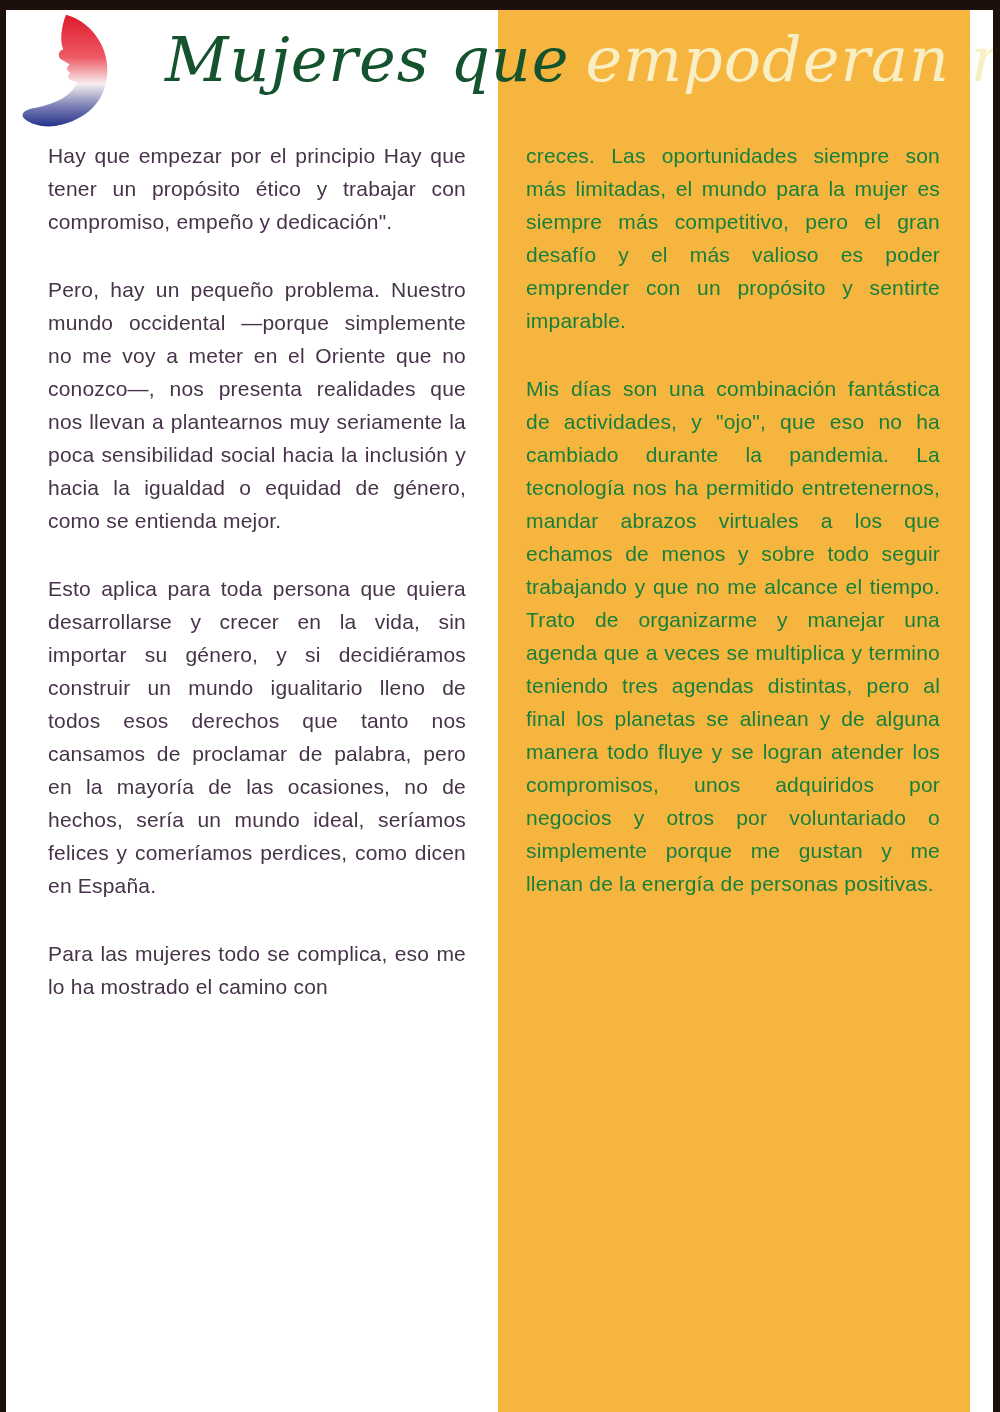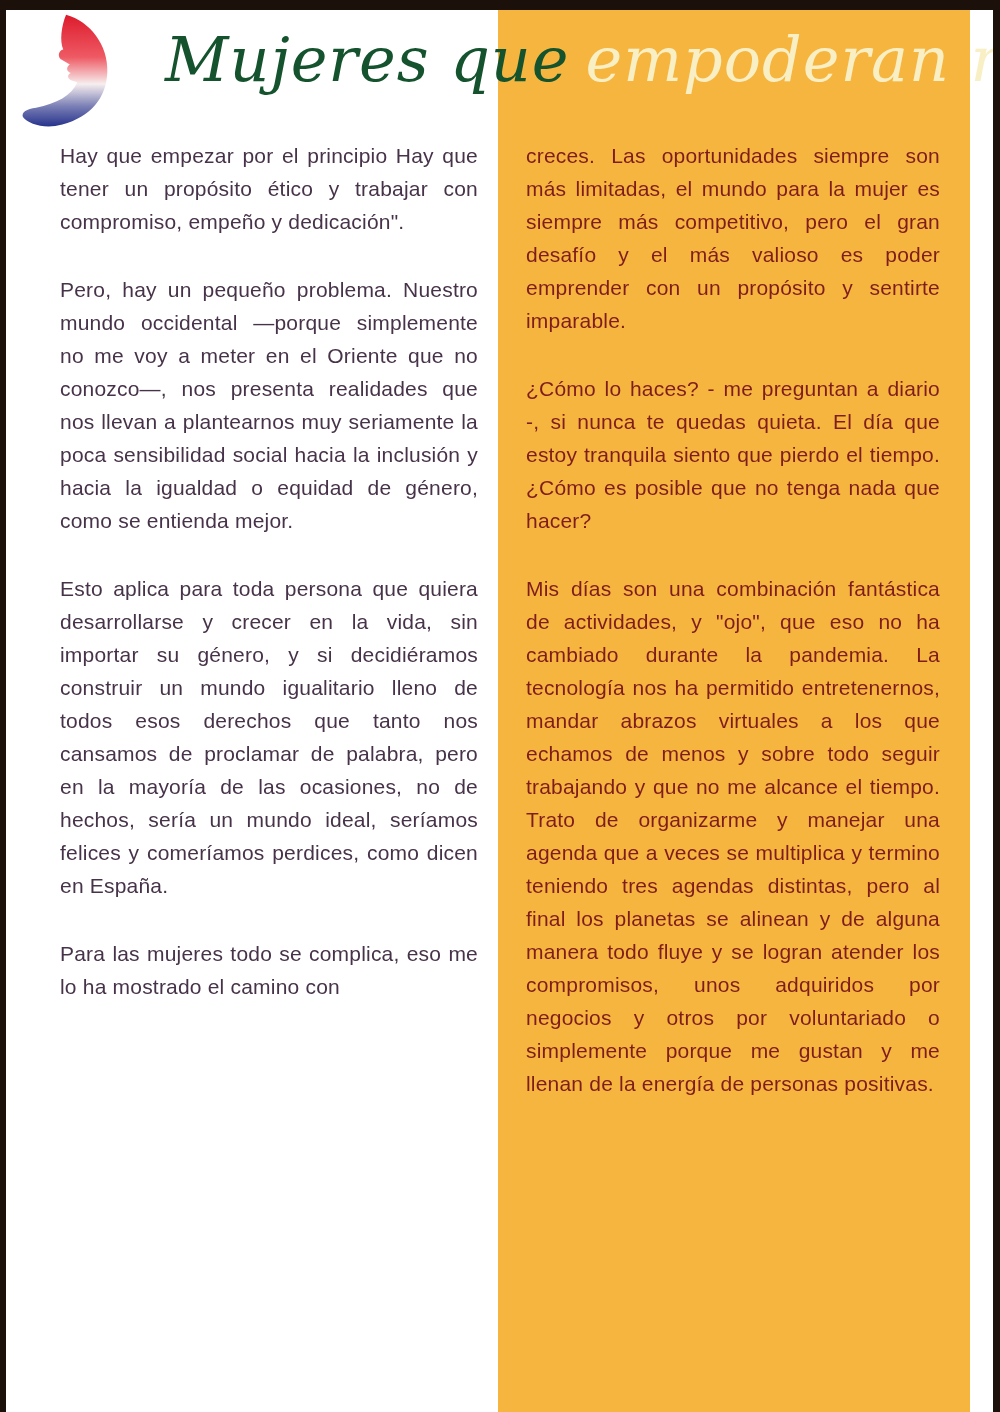--- a/index.html
+++ b/index.html
@@ -31,22 +31,22 @@
   .title .t-cream { color:#f9efc4; margin-left:16px; }
 
   
   .col {
     position:absolute; top:139px; z-index:2;
     font-size:21px; line-height:33px;
     text-align:justify; text-align-last:left;
     letter-spacing:0.2px;
   }
   .col p { margin:0 0 35px 0; }
-  .col-left  { left:48px;  width:418px; color:#473349;margin-left:12px; }
-  .col-right { left:526px; width:414px; color:#7f1d1d; }
+  .col-left  { left:48px;  width:418px; color:#473349; }
+  .col-right { left:526px; width:414px; color:#15803d; }
 </style>
 </head>
 <body>
 
 <div class="page">
 
   <div class="orange-panel"></div>
 
   <div class="frame-top"></div>
   <div class="frame-left"></div>
@@ -82,17 +82,16 @@
 
   <section class="col col-left">
       <p>Hay que empezar por el principio Hay que tener un propósito ético y trabajar con compromiso, empeño y dedicación".</p>
       <p>Pero, hay un pequeño problema. Nuestro mundo occidental —porque simplemente no me voy a meter en el Oriente que no conozco—, nos presenta realidades que nos llevan a plantearnos muy seriamente la poca sensibilidad social hacia la inclusión y hacia la igualdad o equidad de género, como se entienda mejor.</p>
       <p>Esto aplica para toda persona que quiera desarrollarse y crecer en la vida, sin importar su género, y si decidiéramos construir un mundo igualitario lleno de todos esos derechos que tanto nos cansamos de proclamar de palabra, pero en la mayoría de las ocasiones, no de hechos, sería un mundo ideal, seríamos felices y comeríamos perdices, como dicen en España.</p>
       <p>Para las mujeres todo se complica, eso me lo ha mostrado el camino con</p>
     </section>
 
   <section class="col col-right">
       <p>creces. Las oportunidades siempre son más limitadas, el mundo para la mujer es siempre más competitivo, pero el gran desafío y el más valioso es poder emprender con un propósito y sentirte imparable.</p>
-      <p>¿Cómo lo haces? - me preguntan a diario -, si nunca te quedas quieta.  El día que estoy tranquila siento que pierdo el tiempo. ¿Cómo es posible que no tenga nada que hacer?</p>
       <p>Mis días son una combinación fantástica de actividades, y "ojo", que eso no ha cambiado durante la pandemia. La tecnología nos ha permitido entretenernos, mandar abrazos virtuales a los que echamos de menos y sobre todo seguir trabajando y que no me alcance el tiempo. Trato de organizarme y manejar una agenda que a veces se multiplica y termino teniendo tres agendas distintas, pero al final los planetas se alinean y de alguna manera todo fluye y se logran atender los compromisos, unos adquiridos por negocios y otros por voluntariado o simplemente porque me gustan y me llenan de la energía de personas positivas.</p>
     </section>
 
 </div>
 
 </body></html>

